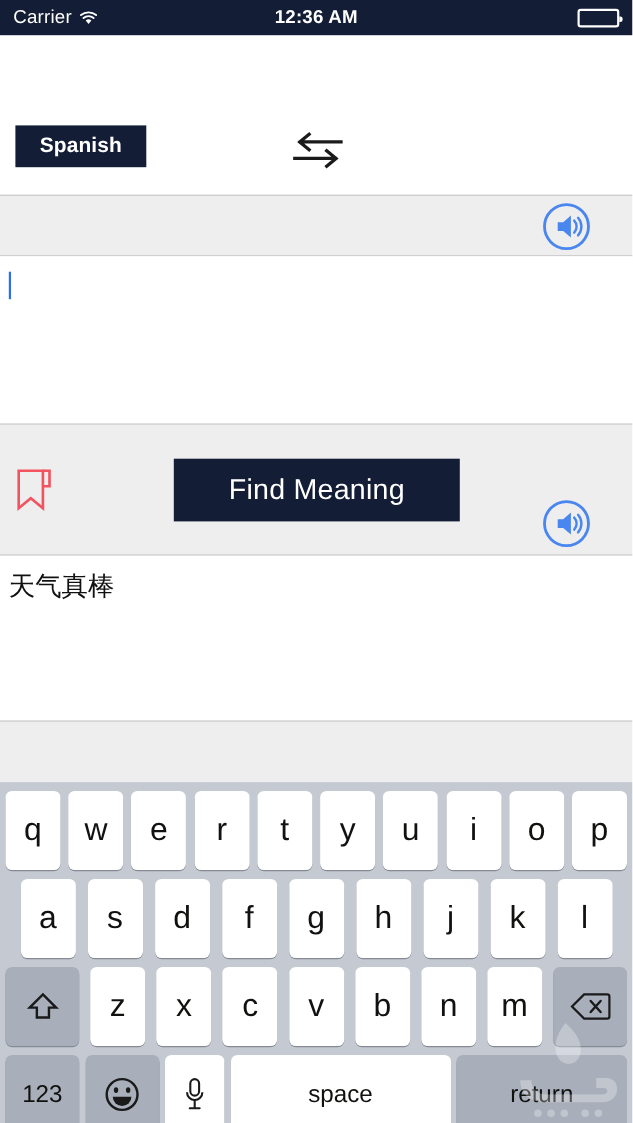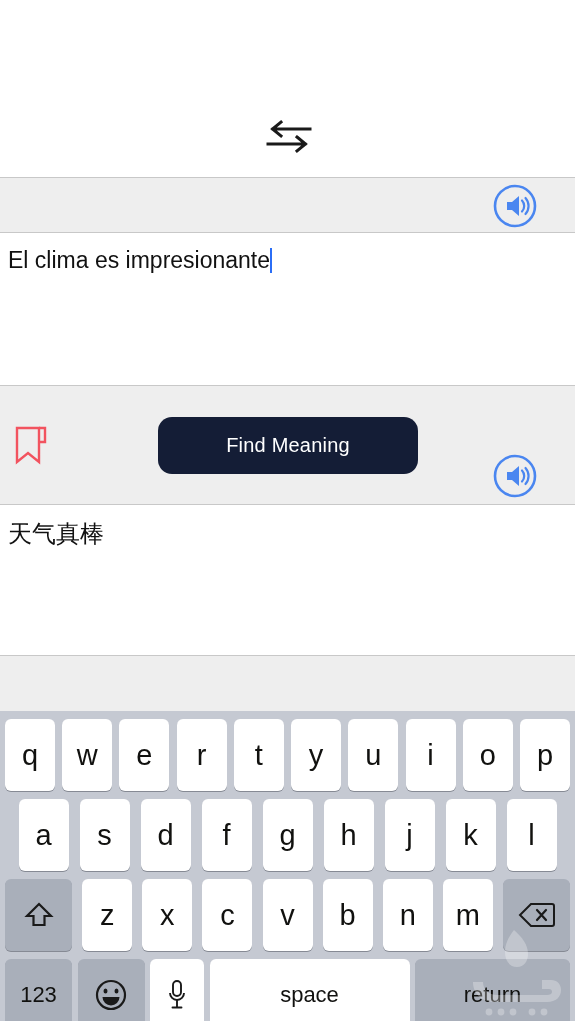--- a/index.html
+++ b/index.html
@@ -85,21 +85,21 @@
   }
   .speaker-top { left: 492px; top: 183px; }
   .speaker-bottom { left: 492px; top: 453px; }
 
   .bookmark-icon { position: absolute; left: 13px; top: 424px; width: 38px; height: 46px; }
 
   .find-btn {
     position: absolute; left: 158px; top: 417px; width: 260px; height: 57px;
     background: #141d36; color: #ffffff;
     display: flex; align-items: center; justify-content: center;
-    font-size: 20px; font-weight: 400; letter-spacing: .2px; border-radius: 14px;
+    font-size: 26px; font-weight: 400; letter-spacing: .2px;
   }
 
   
   .input-area {
     position: absolute; top: 233px; left: 0; width: 575px; height: 152px;
     background: #ffffff; padding: 14px 10px 0 8px;
   }
   .input-text {
     font-size: 23px; color: #111111; line-height: 1.2;
     display: inline; white-space: pre;
@@ -145,42 +145,61 @@
   .watermark {
     position: absolute; right: 6px; bottom: 2px; width: 110px; height: 95px;
     opacity: .28; pointer-events: none;
   }
 </style>
 </head>
 <body>
 
 <div id="app">
 
+  <div class="statusbar">
+    <div class="sb-left">
+      <span class="sb-carrier">Carrier</span>
+      <span class="wifi">
+        <svg width="17" height="13" viewBox="0 0 17 13">
+          <path d="M8.5 11.8 L5.9 8.6 a4.2 4.2 0 0 1 5.2 0 Z" fill="#fff"></path>
+          <path d="M3.9 6.4 a7.2 7.2 0 0 1 9.2 0" stroke="#fff" stroke-width="1.7" fill="none" stroke-linecap="round"></path>
+          <path d="M1.6 3.7 a10.8 10.8 0 0 1 13.8 0" stroke="#fff" stroke-width="1.7" fill="none" stroke-linecap="round"></path>
+        </svg>
+      </span>
+    </div>
+    <div class="sb-time">12:36 AM</div>
+    <div class="sb-right">
+      <span class="battery">
+        <span class="battery-fill" style="width:52%"></span>
+      </span>
+    </div>
+  </div>
 
 
   <div class="langbar"></div>
+  <div class="lang-btn lang-src">Spanish</div>
   <div class="swap-icon">
     <svg width="50" height="40" viewBox="0 0 50 40">
       <path d="M46 13 H9 M17 6 L8.5 13 L17 20" stroke="#1a1a1a" stroke-width="3" fill="none" stroke-linecap="square" stroke-linejoin="miter"></path>
       <path d="M4 28 H41 M33 21 L41.5 28 L33 35" stroke="#1a1a1a" stroke-width="3" fill="none" stroke-linecap="square" stroke-linejoin="miter"></path>
     </svg>
   </div>
 
   <div class="band band-top"></div>
   <div class="speaker speaker-top">
     <svg width="46" height="46" viewBox="0 0 46 46">
       <circle cx="23" cy="23" r="20" stroke="#4a86f0" stroke-width="2.6" fill="none"></circle>
       <path d="M15 19 h5 l7 -6 v20 l-7 -6 h-5 z" fill="#4a86f0"></path>
       <path d="M30 17.5 a8 8 0 0 1 0 11" stroke="#4a86f0" stroke-width="2.2" fill="none" stroke-linecap="round"></path>
       <path d="M33.5 15 a12 12 0 0 1 0 16" stroke="#4a86f0" stroke-width="2.2" fill="none" stroke-linecap="round"></path>
     </svg>
   </div>
 
   <div class="input-area">
-    <span class="input-text">El clima es impresionante</span><span class="caret"></span>
+    <span class="caret"></span>
   </div>
 
   <div class="band band-mid"></div>
   <div class="bookmark-icon">
     <svg width="38" height="46" viewBox="0 0 38 46">
       <path d="M4 4 h22 v34 l-11 -9 l-11 9 z" stroke="#f2535f" stroke-width="2.4" fill="none" stroke-linejoin="miter"></path>
       <path d="M26 4 h6 v14 h-6" stroke="#f2535f" stroke-width="2.4" fill="none" stroke-linejoin="miter"></path>
     </svg>
   </div>
   <div class="find-btn">Find Meaning</div>

